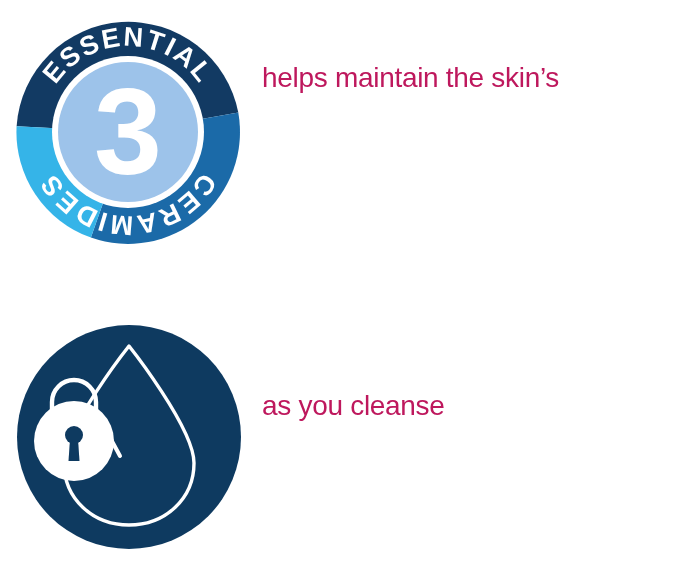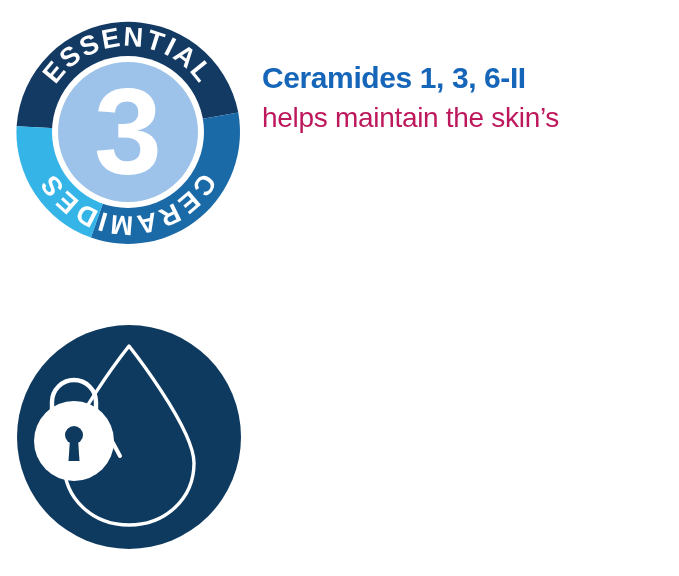--- a/index.html
+++ b/index.html
@@ -127,21 +127,20 @@
           <textPath href="#arcTop" startOffset="50%" text-anchor="middle">ESSENTIAL</textPath>
         </text>
 
         <text fill="#ffffff" font-family="Liberation Sans, sans-serif" font-size="27" font-weight="bold" letter-spacing="2.2">
           <textPath href="#arcBottom" startOffset="50%" text-anchor="middle">CERAMIDES</textPath>
         </text>
       </svg>
     </div>
 
     <div class="text-cell">
-      <p class="feature-heading">Ceramides 1, 3, 6-II</p>
       <p class="feature-body">
         <span class="line">helps maintain the skin’s</span>
       </p>
     </div>
   </div>
 
   <div class="feature-row" id="row-jojoba">
 
     <div class="icon-cell">
       <svg class="droplet-svg" id="jojoba-droplet-lock-icon" viewBox="0 0 226 226">
@@ -160,17 +159,18 @@
 
         <circle cx="58" cy="117" r="40" fill="#ffffff"></circle>
 
         <circle cx="58" cy="111" r="9" fill="#0e3a60"></circle>
         <path d="M 54 115 L 52.5 137 L 63.5 137 L 62 115 Z" fill="#0e3a60"></path>
       </svg>
     </div>
 
     <div class="text-cell">
       <p class="feature-body">
+        <span class="line">as you cleanse</span>
       </p>
     </div>
   </div>
 
 </div>
 
 </body></html>

